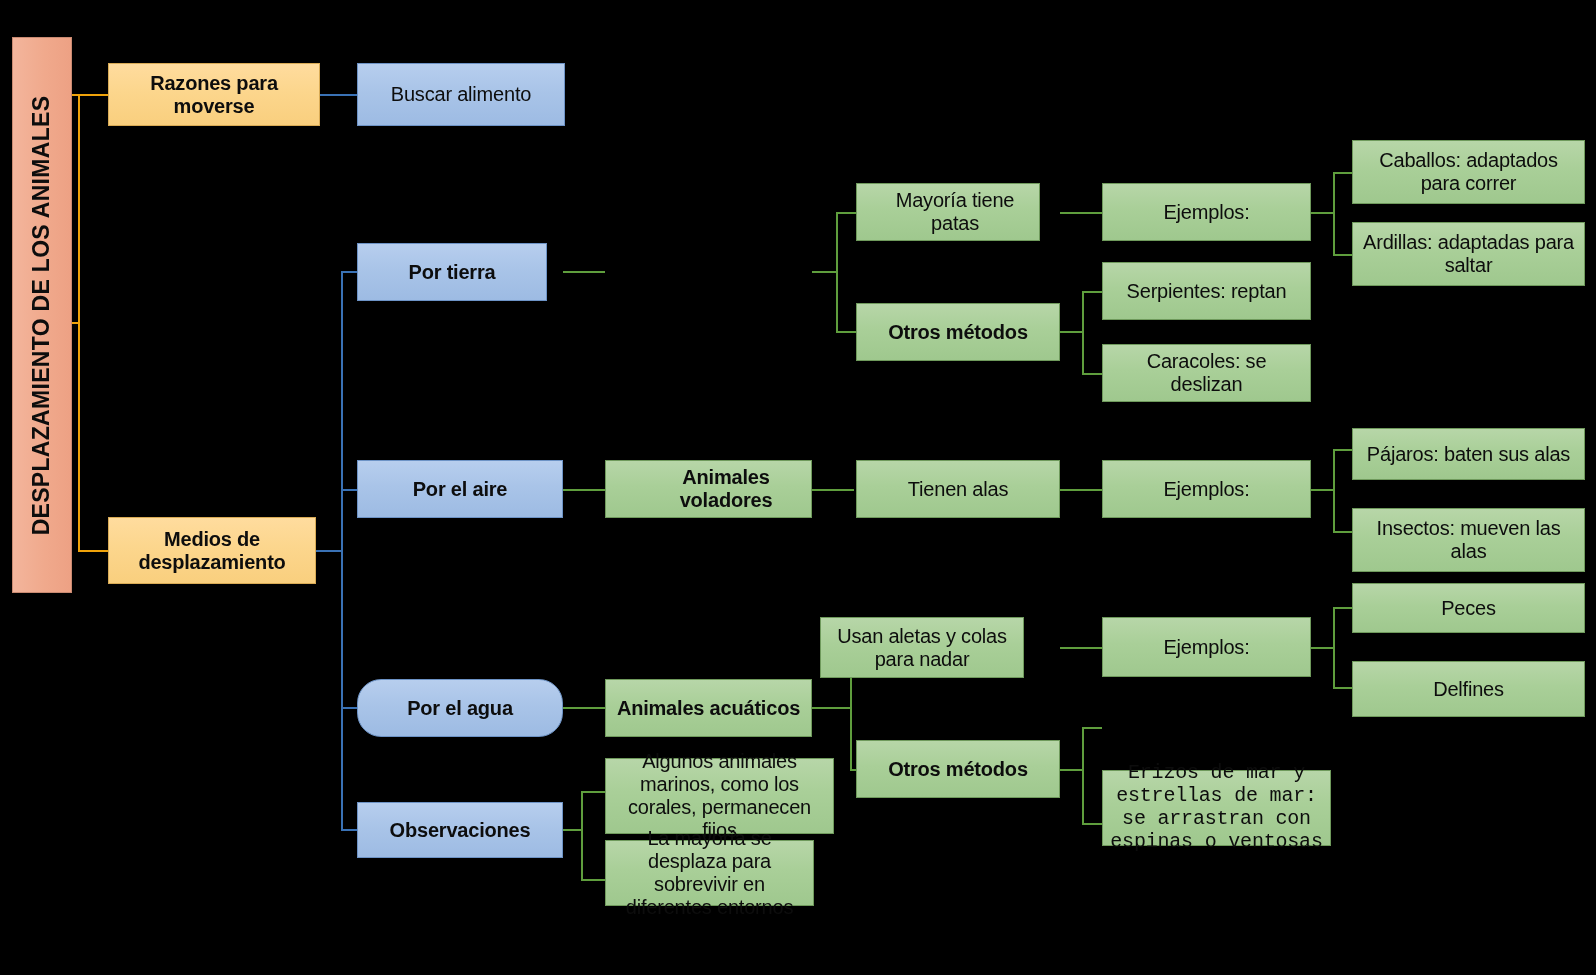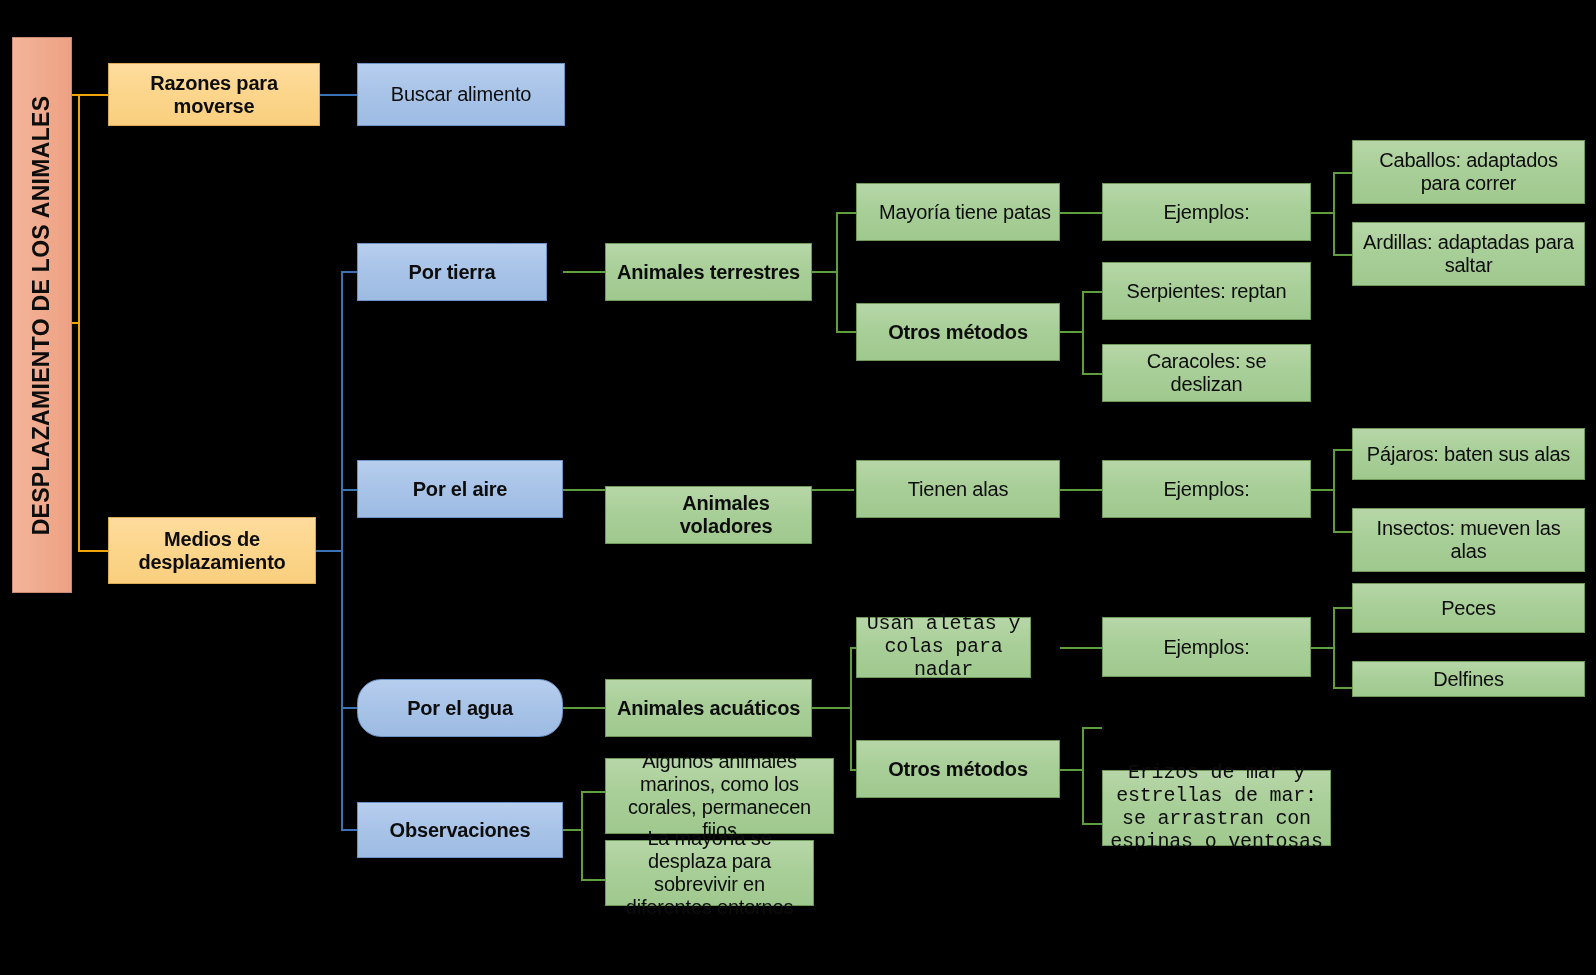--- a/index.html
+++ b/index.html
@@ -159,25 +159,22 @@
   </div>
 
   <div class="node blue bold" style="left:357px;top:679px;width:206px;height:58px;border-radius:24px;">
     <span>Por el agua</span>
   </div>
 
   <div class="node blue bold" style="left:357px;top:802px;width:206px;height:56px;">
     <span>Observaciones</span>
   </div>
 
-  <div class="node green bold" style="left:605px;top:243px;width:207px;height:58px;">
-    <span>Animales terrestres</span>
-  </div>
-
-  <div class="node green" style="left:856px;top:183px;width:204px;height:58px;padding-left:20px;">
+
+  <div class="node green" style="left:856px;top:183px;width:184px;height:58px;padding-left:20px;">
     <span>Mayoría tiene patas</span>
   </div>
 
   <div class="node green bold" style="left:856px;top:303px;width:204px;height:58px;">
     <span>Otros métodos</span>
   </div>
 
   <div class="node green" style="left:1102px;top:183px;width:209px;height:58px;">
     <span>Ejemplos:</span>
   </div>
@@ -191,21 +188,21 @@
   </div>
 
   <div class="node green" style="left:1102px;top:262px;width:209px;height:58px;">
     <span>Serpientes: reptan</span>
   </div>
 
   <div class="node green" style="left:1102px;top:344px;width:209px;height:58px;">
     <span>Caracoles: se deslizan</span>
   </div>
 
-  <div class="node green bold" style="left:605px;top:486px;width:207px;height:58px;padding-left:41px;">
+  <div class="node green bold" style="left:605px;top:460px;width:207px;height:58px;padding-left:41px;">
     <span>Animales voladores</span>
   </div>
 
   <div class="node green" style="left:856px;top:460px;width:204px;height:58px;">
     <span>Tienen alas</span>
   </div>
 
   <div class="node green" style="left:1102px;top:460px;width:209px;height:58px;">
     <span>Ejemplos:</span>
   </div>
@@ -215,37 +212,37 @@
   </div>
 
   <div class="node green" style="left:1352px;top:508px;width:233px;height:64px;">
     <span>Insectos: mueven las alas</span>
   </div>
 
   <div class="node green bold" style="left:605px;top:679px;width:207px;height:58px;">
     <span>Animales acuáticos</span>
   </div>
 
-  <div class="node green" style="left:856px;top:617px;width:175px;height:61px;font-family:Liberation Mono, monospace;">
+  <div class="node green" style="left:820px;top:617px;width:204px;height:61px;">
     <span>Usan aletas y colas para nadar</span>
   </div>
 
   <div class="node green bold" style="left:856px;top:740px;width:204px;height:58px;">
     <span>Otros métodos</span>
   </div>
 
   <div class="node green" style="left:1102px;top:617px;width:209px;height:60px;">
     <span>Ejemplos:</span>
   </div>
 
   <div class="node green" style="left:1352px;top:583px;width:233px;height:50px;">
     <span>Peces</span>
   </div>
 
-  <div class="node green" style="left:1352px;top:661px;width:233px;height:36px;">
+  <div class="node green" style="left:1352px;top:661px;width:233px;height:56px;">
     <span>Delfines</span>
   </div>
 
 
   <div class="node green" style="left:1102px;top:770px;width:229px;height:76px;font-family:Liberation Mono, monospace;">
     <span>Erizos de mar y estrellas de mar: se arrastran con espinas o ventosas</span>
   </div>
 
   <div class="node green" style="left:605px;top:758px;width:229px;height:76px;">
     <span>Algunos animales marinos, como los corales, permanecen fijos</span>

